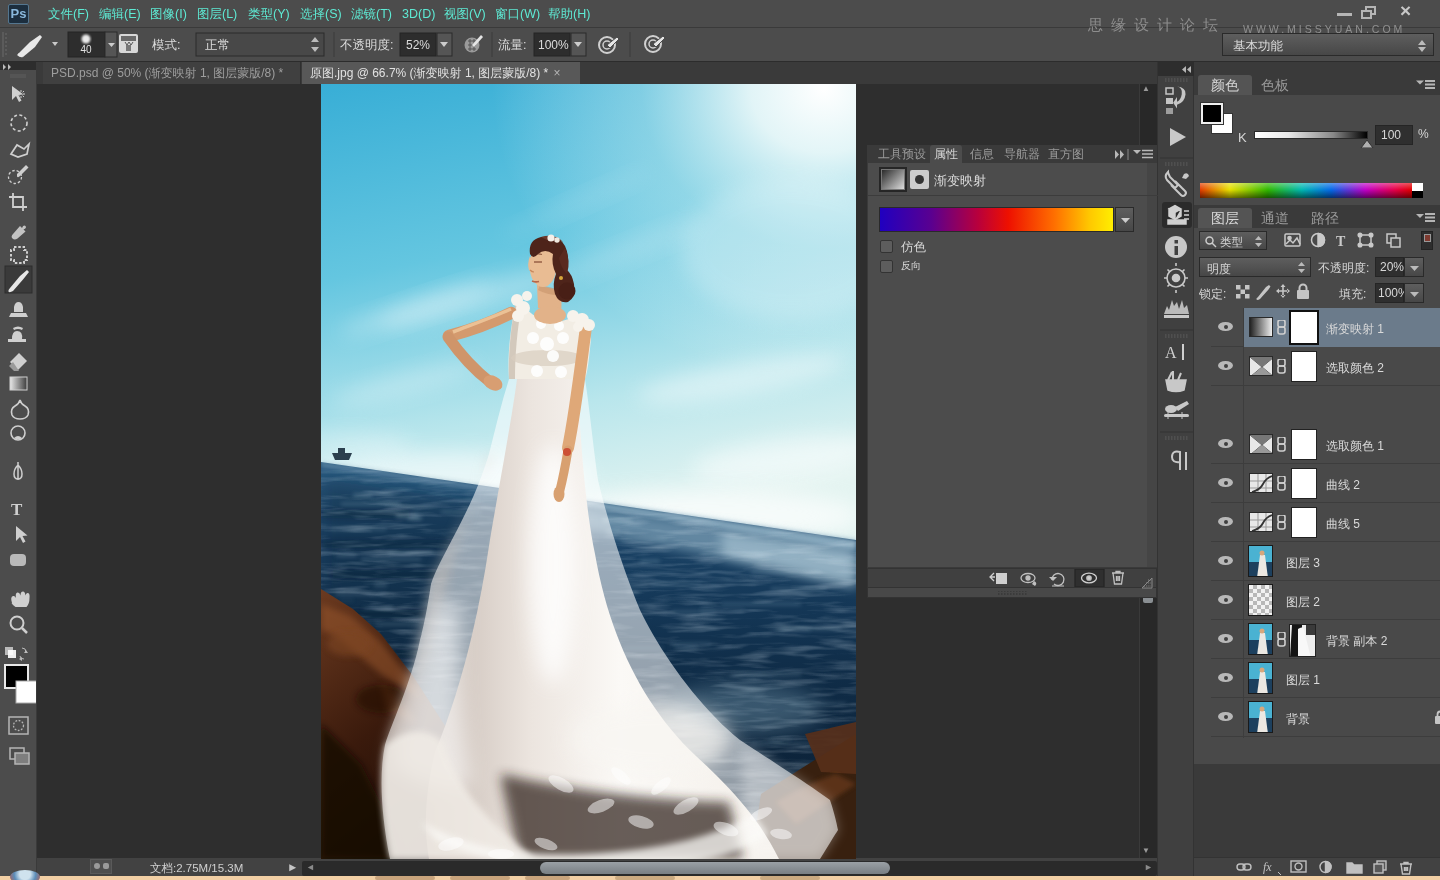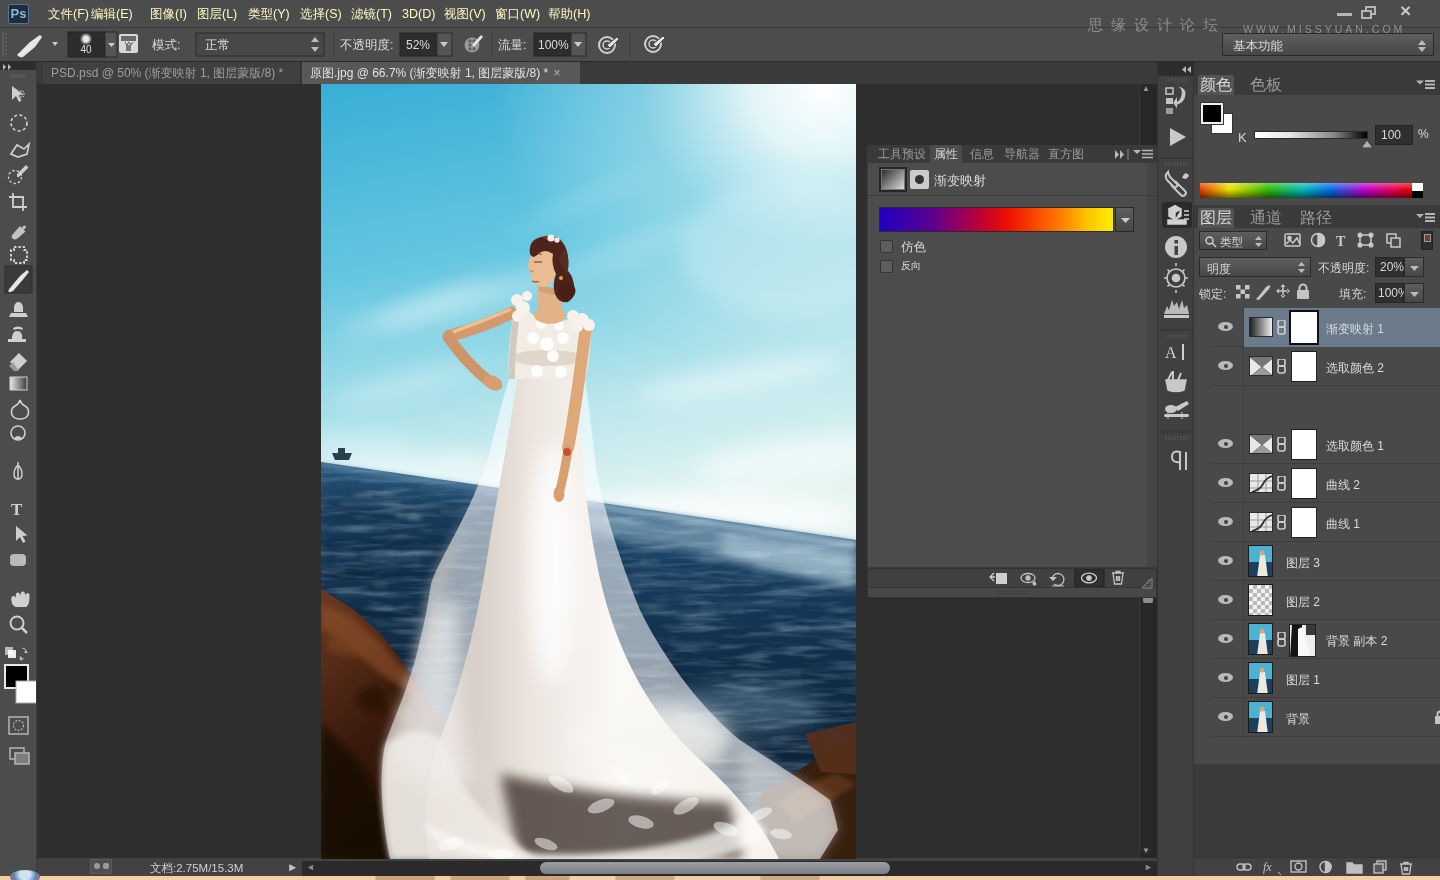--- a/index.html
+++ b/index.html
@@ -1,48 +1,48 @@
 <!DOCTYPE html>
 <html><head><meta charset="utf-8"><style>
 *{margin:0;padding:0;box-sizing:border-box}
 html,body{width:1440px;height:880px;overflow:hidden}
 body{font-family:"Liberation Sans",sans-serif;background:#f2d4ac;position:relative}
 .abs{position:absolute}
 #menubar{left:0;top:0;width:1440px;height:28px;background:#4c4c4c;border-bottom:1px solid #3a3a3a}
-.menuitem{color:#fef9c3;font-size:12.5px;line-height:28px;position:absolute;top:0}
+.menuitem{color:#5eead4;font-size:12.5px;line-height:28px;position:absolute;top:0}
 #pslogo{left:8px;top:4px;width:21px;height:20px;background:#1c2e3e;border:1px solid #54768f;border-radius:2px;color:#8ab8dc;font-size:13px;font-weight:bold;text-align:center;line-height:18px}
 #optbar{left:0;top:28px;width:1440px;height:34px;background:#4c4c4c;border-bottom:1px solid #2c2c2c}
 .darkbox{background:#2f2f2f;border:1px solid #252525;color:#d8d8d8;font-size:12px}
 .dropbtn{background:linear-gradient(#5e5e5e,#474747);border:1px solid #2a2a2a}
 #toolbar{left:0;top:62px;width:37px;height:814px;background:#4c4c4c;border-right:1px solid #3a3a3a}
 #tabbar{left:37px;top:62px;width:1120px;height:22px;background:#3a3a3a}
 .tab{position:absolute;top:0;height:22px;font-size:12px;line-height:22px;padding:0 8px}
 #canvas{left:37px;top:84px;width:1102px;height:774px;background:#2e2e2e}
 #vscroll{left:1139px;top:84px;width:18px;height:774px;background:#282828;border-left:1px solid #3a3a3a}
 #statusbar{left:37px;top:858px;width:1120px;height:18px;background:#424242;color:#cfcfcf;font-size:11.5px}
 #dock{left:1157px;top:62px;width:37px;height:814px;background:#404040;border-left:1px solid #333;border-right:1px solid #333}
 #rightcol{left:1194px;top:62px;width:246px;height:814px;background:#3a3a3a}
 .panel{background:#494949}
-.ptab{position:absolute;font-size:16px;height:20px;line-height:20px;padding:0 2px;color:#9a9a9a}
+.ptab{position:absolute;font-size:14px;height:20px;line-height:20px;padding:0 13px;color:#9a9a9a}
 .ptab.active{background:#545454;color:#d8d8d8;border-radius:3px 3px 0 0}
 #peach{left:0;top:876px;width:1440px;height:4px;background:#f2cfa4}
 .eye{width:15px;height:9px;border:1px solid transparent;border-radius:50%;background:#b8b8b8;position:absolute}
 .eye:after{content:'';position:absolute;left:4.5px;top:1.5px;width:4px;height:4px;border-radius:50%;background:#3f3f3f}
 .layerrow{position:absolute;left:0;width:246px;height:39px;border-bottom:1px solid #3d3d3d}
 .lname{position:absolute;left:115px;top:13px;font-size:12px;color:#dadada}
 .mask{position:absolute;left:80px;top:4px;width:26px;height:31px;background:#fff;border:1px solid #222}
 .link8{position:absolute;left:66px;top:12px;width:9px;height:15px;color:#c8c8c8;font-size:11px}
 .athumb{position:absolute;left:38px;top:9px;width:24px;height:20px;background:#e8e8e8;border:1px solid #2a2a2a}
 .pthumb{position:absolute;left:37px;top:3px;width:25px;height:32px;border:1px solid #1a1a1a}
 </style></head>
 <body>
 <div class="abs" id="menubar">
 <div class="abs" id="pslogo">Ps</div>
 <div class="menuitem" style="left:48px">文件(F)</div>
-<div class="menuitem" style="left:91px">编辑(E)</div>
+<div class="menuitem" style="left:99px">编辑(E)</div>
 <div class="menuitem" style="left:150px">图像(I)</div>
 <div class="menuitem" style="left:197px">图层(L)</div>
 <div class="menuitem" style="left:248px">类型(Y)</div>
 <div class="menuitem" style="left:300px">选择(S)</div>
 <div class="menuitem" style="left:351px">滤镜(T)</div>
 <div class="menuitem" style="left:402px">3D(D)</div>
 <div class="menuitem" style="left:444px">视图(V)</div>
 <div class="menuitem" style="left:495px">窗口(W)</div>
 <div class="menuitem" style="left:548px">帮助(H)</div>
 
@@ -678,21 +678,21 @@
 <svg class="athumb">
             <rect x="0" y="0" width="24" height="20" fill="#e8e8e8"></rect>
             <path d="M8 0 v20 M16 0 v20 M0 7 h24 M0 14 h24" stroke="#999" stroke-width="1"></path>
             <path d="M2 18 Q10 16 13 10 Q16 4 22 2" stroke="#333" stroke-width="1.8" fill="none"></path>
           </svg>
           <svg class="link8">
             <rect x="1" y="0" width="7" height="7" rx="2" fill="none" stroke="#d0d0d0" stroke-width="1.6"></rect>
             <rect x="1" y="7" width="7" height="7" rx="2" fill="none" stroke="#d0d0d0" stroke-width="1.6"></rect>
           </svg>
           <div class="mask"></div>
-          <div class="lname">曲线 1</div>
+          <div class="lname">曲线 5</div>
         </div>
 <div class="layerrow" style="top:234px">
           <div class="eye" style="left:7px;top:14px"></div>
 <svg class="pthumb">
             <rect width="25" height="32" fill="#4ab2d2"></rect>
             <rect y="16" width="25" height="16" fill="#1d405e"></rect>
             <path d="M11 9 h5 l3 23 h-11 Z" fill="#ece8e2"></path>
             <circle cx="13" cy="7" r="2.5" fill="#d8a77c"></circle>
           </svg>
           <div class="lname" style="left:75px">图层 3</div>

